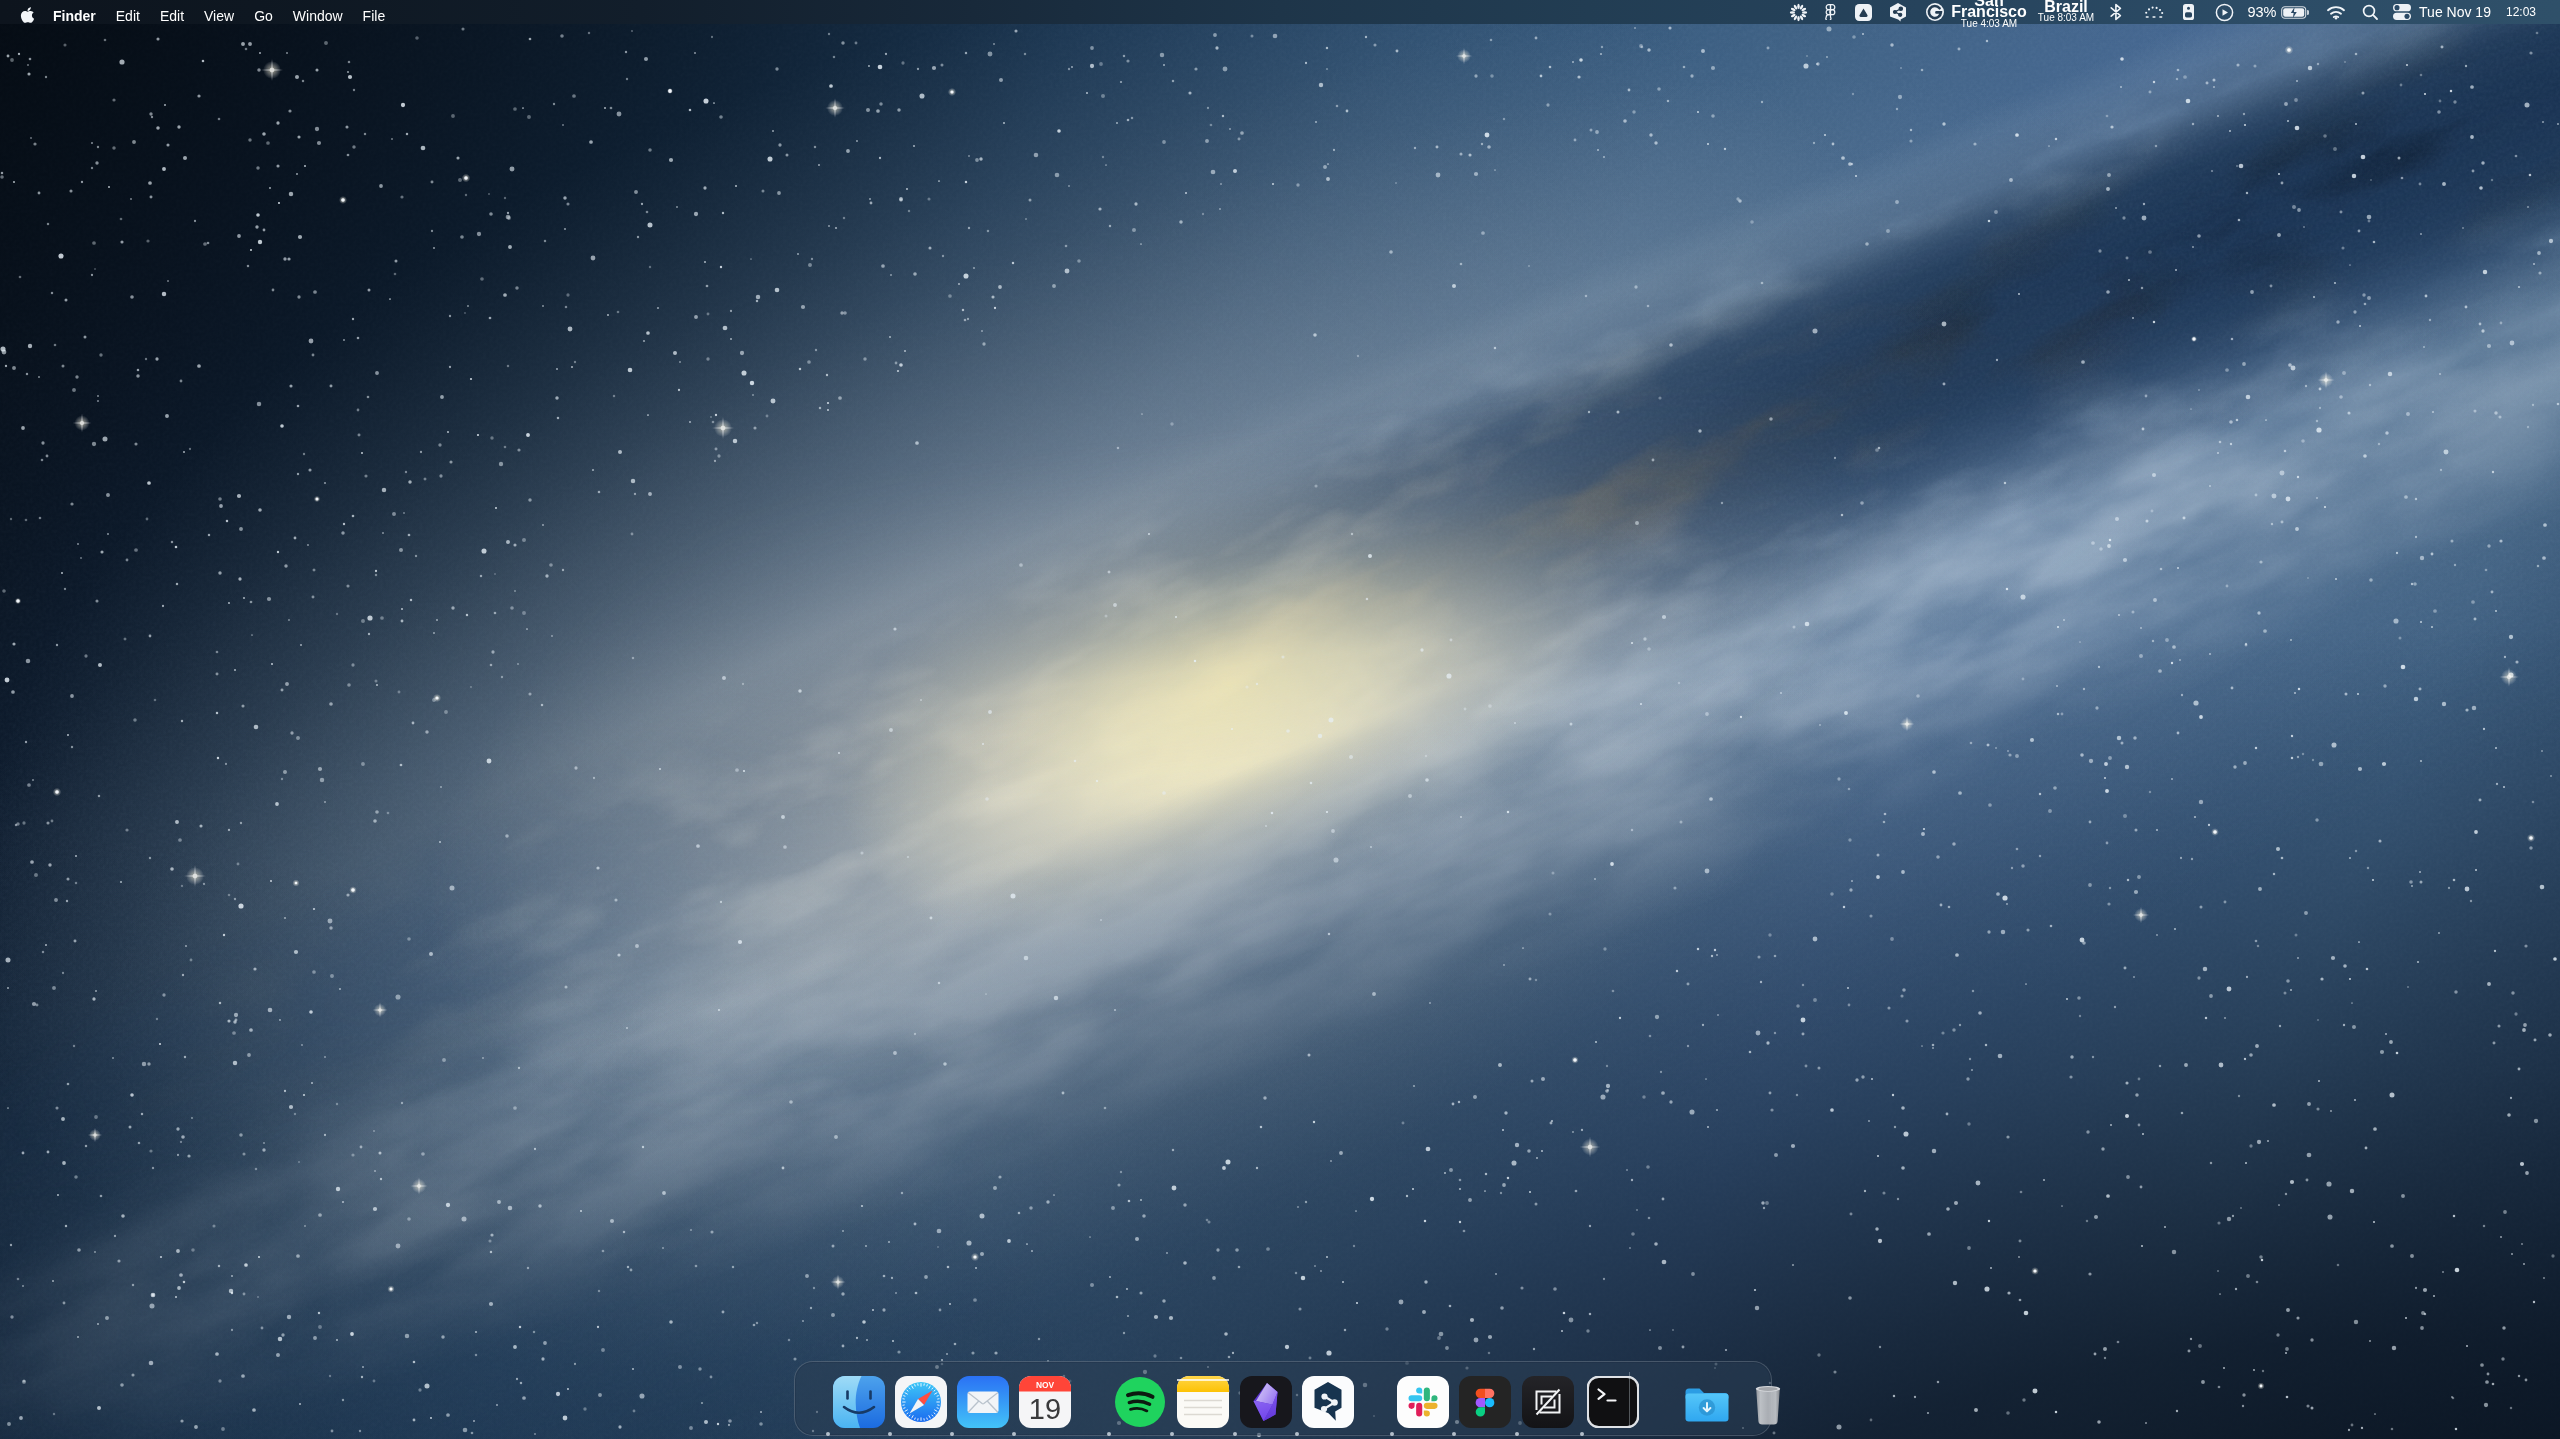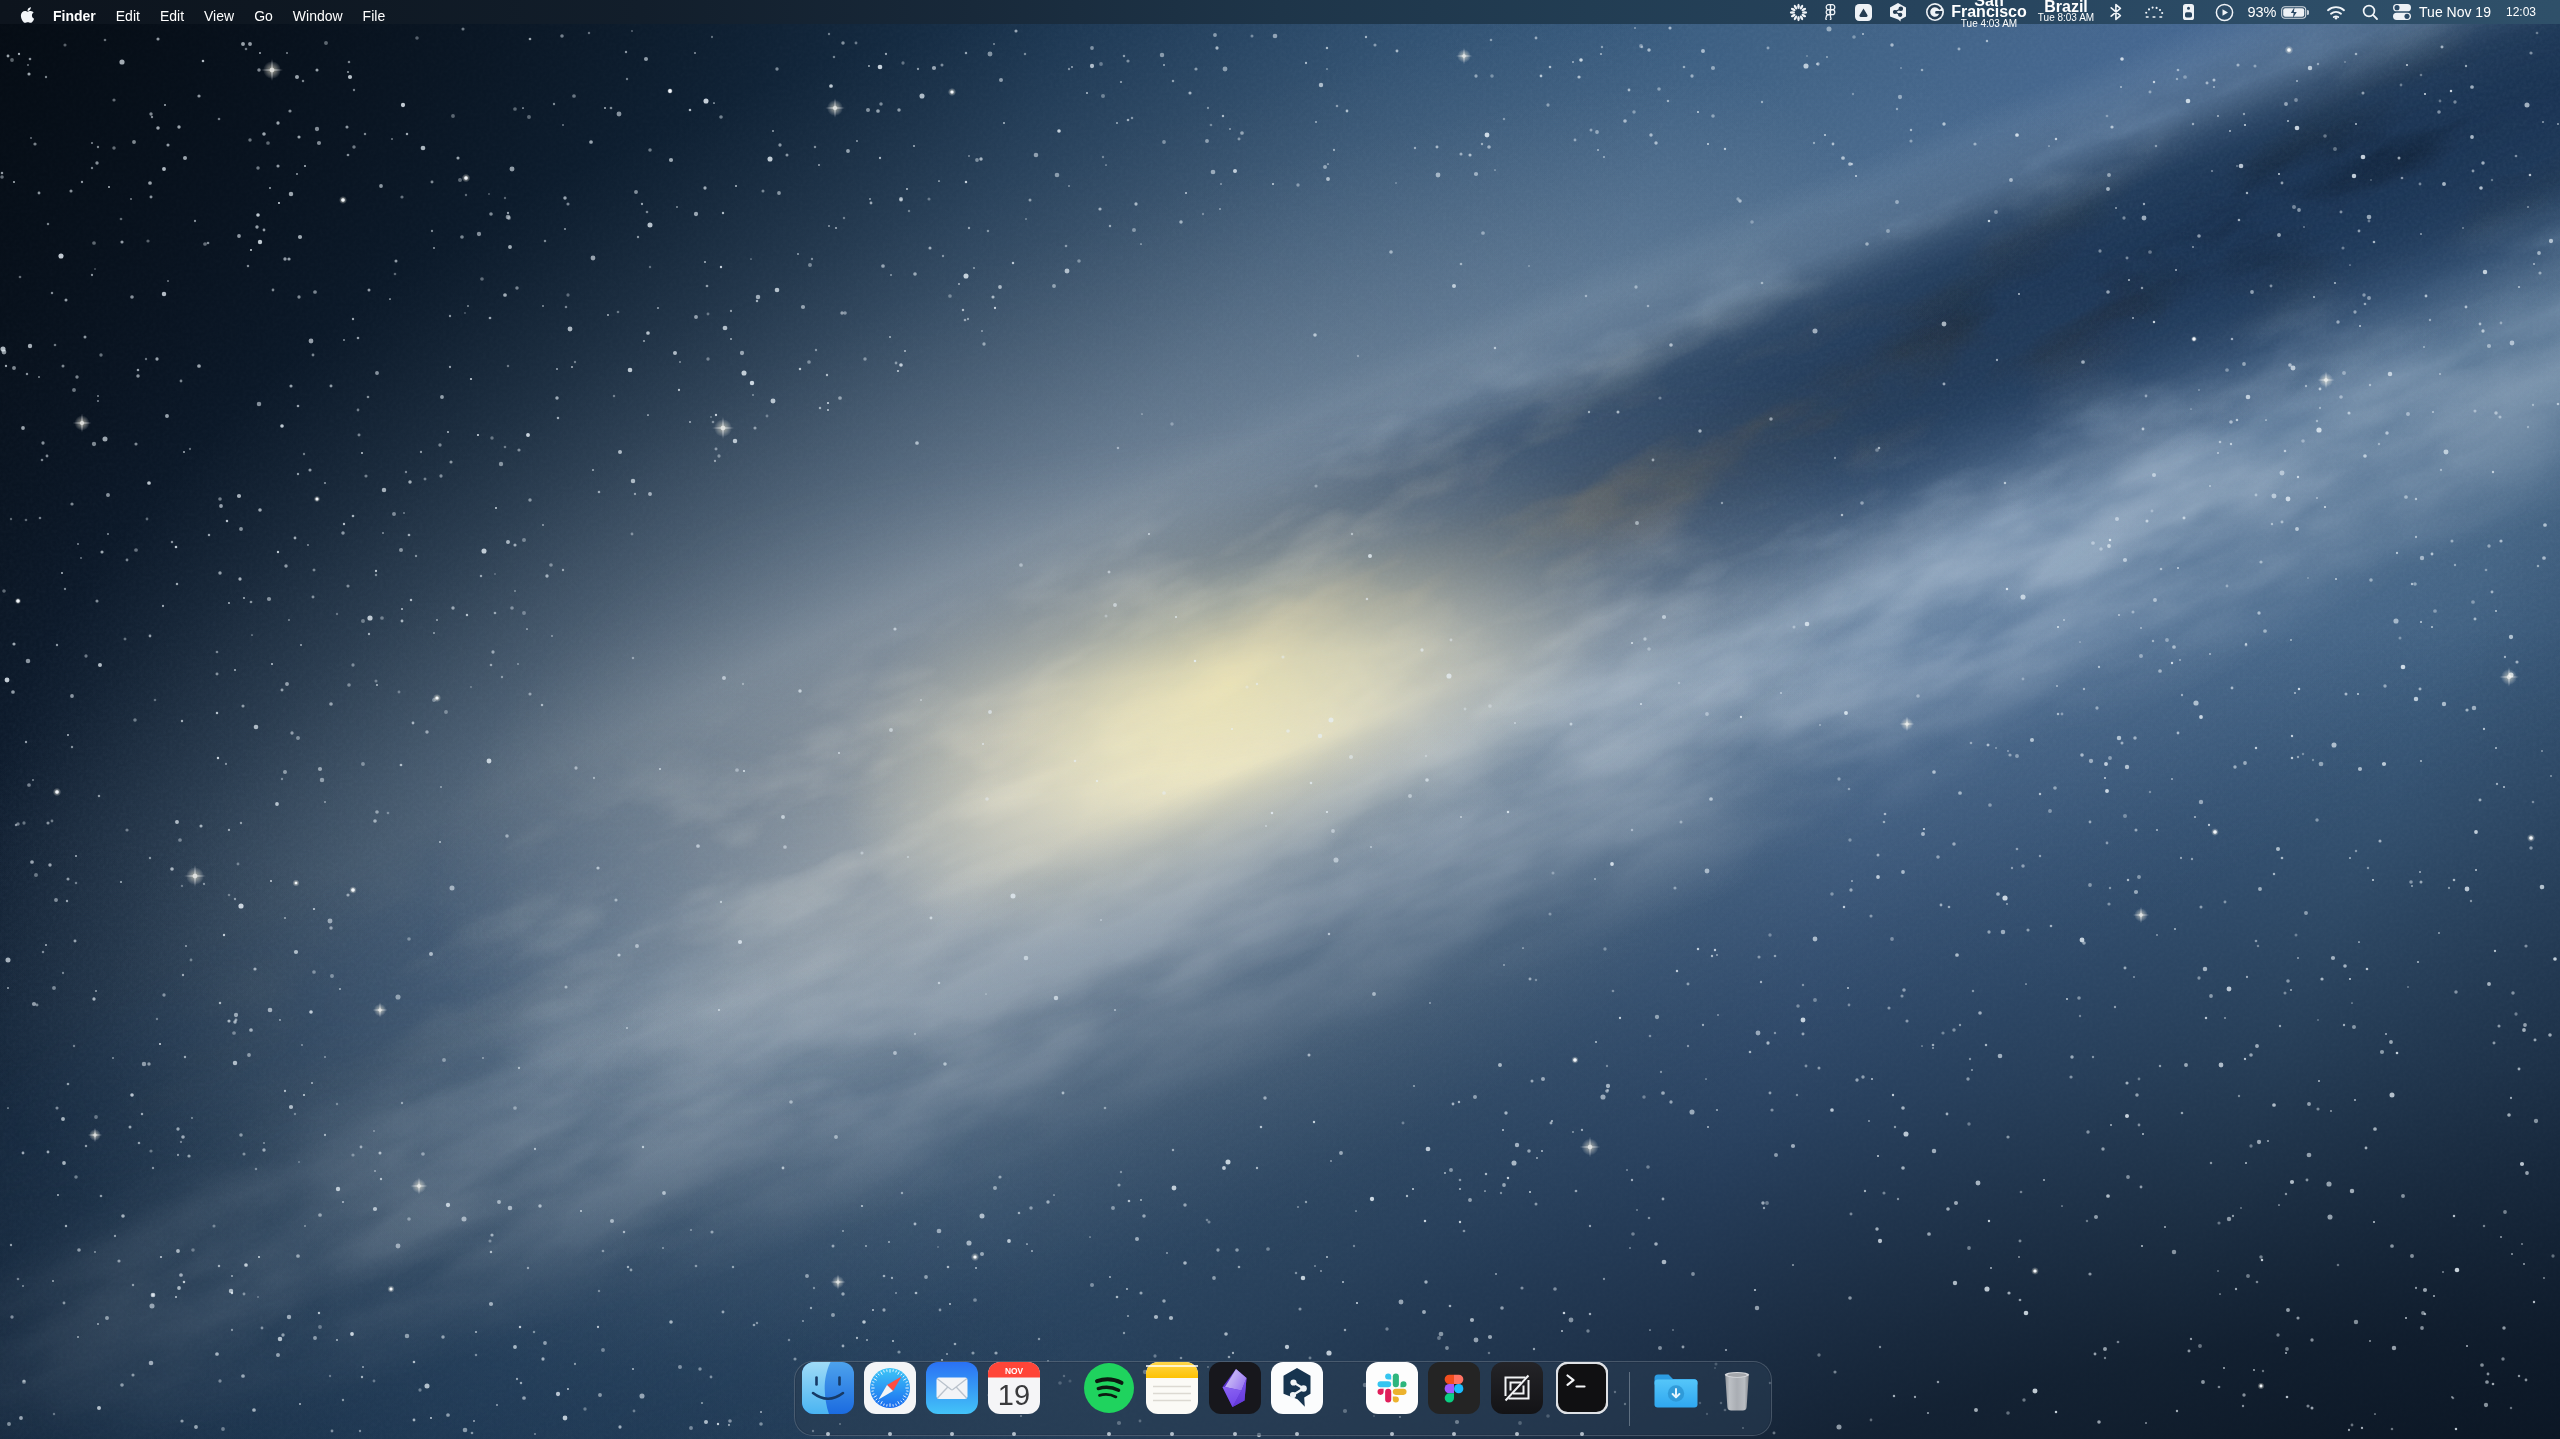--- a/index.html
+++ b/index.html
@@ -107,21 +107,21 @@
 #menubar .mi { margin:0 10px; white-space:nowrap; }
 #mright { position:absolute; right:0; top:0; height:24px; }
 #mright .abs { position:absolute; top:0; height:24px; display:flex; align-items:center; justify-content:center; }
 .city { text-align:center; line-height:9.5px; font-size:10px; }
 .city b { font-size:16px; }
 
 
 #dock { position:absolute; left:794px; top:1361px; width:978px; height:75px; z-index:40;
   background:rgba(42,62,84,0.55); border:1px solid rgba(255,255,255,0.16); border-radius:19px;
   box-shadow:inset 0 0 0 1px rgba(10,20,30,0.12); }
-.dicon { position:absolute; top:0; width:60px; height:52px; }
+.dicon { position:absolute; top:14px; width:60px; height:52px;margin-left:31px; }
 .ddot { position:absolute; top:70px; width:4px; height:4px; border-radius:50%; background:rgba(215,224,232,0.8); }
 .dsep { position:absolute; top:10px; left:834px; width:1px; height:54px; background:rgba(210,220,230,0.35); }
 </style></head><body>
 <div id="stage">
   <div class="base"></div>
   <div class="rot diskGlow"></div>
   <div class="rot fringe"></div>
   <div class="rot lowBand"></div>
   <svg width="2560" height="1439" style="position:absolute;left:0;top:0">
     <defs>

